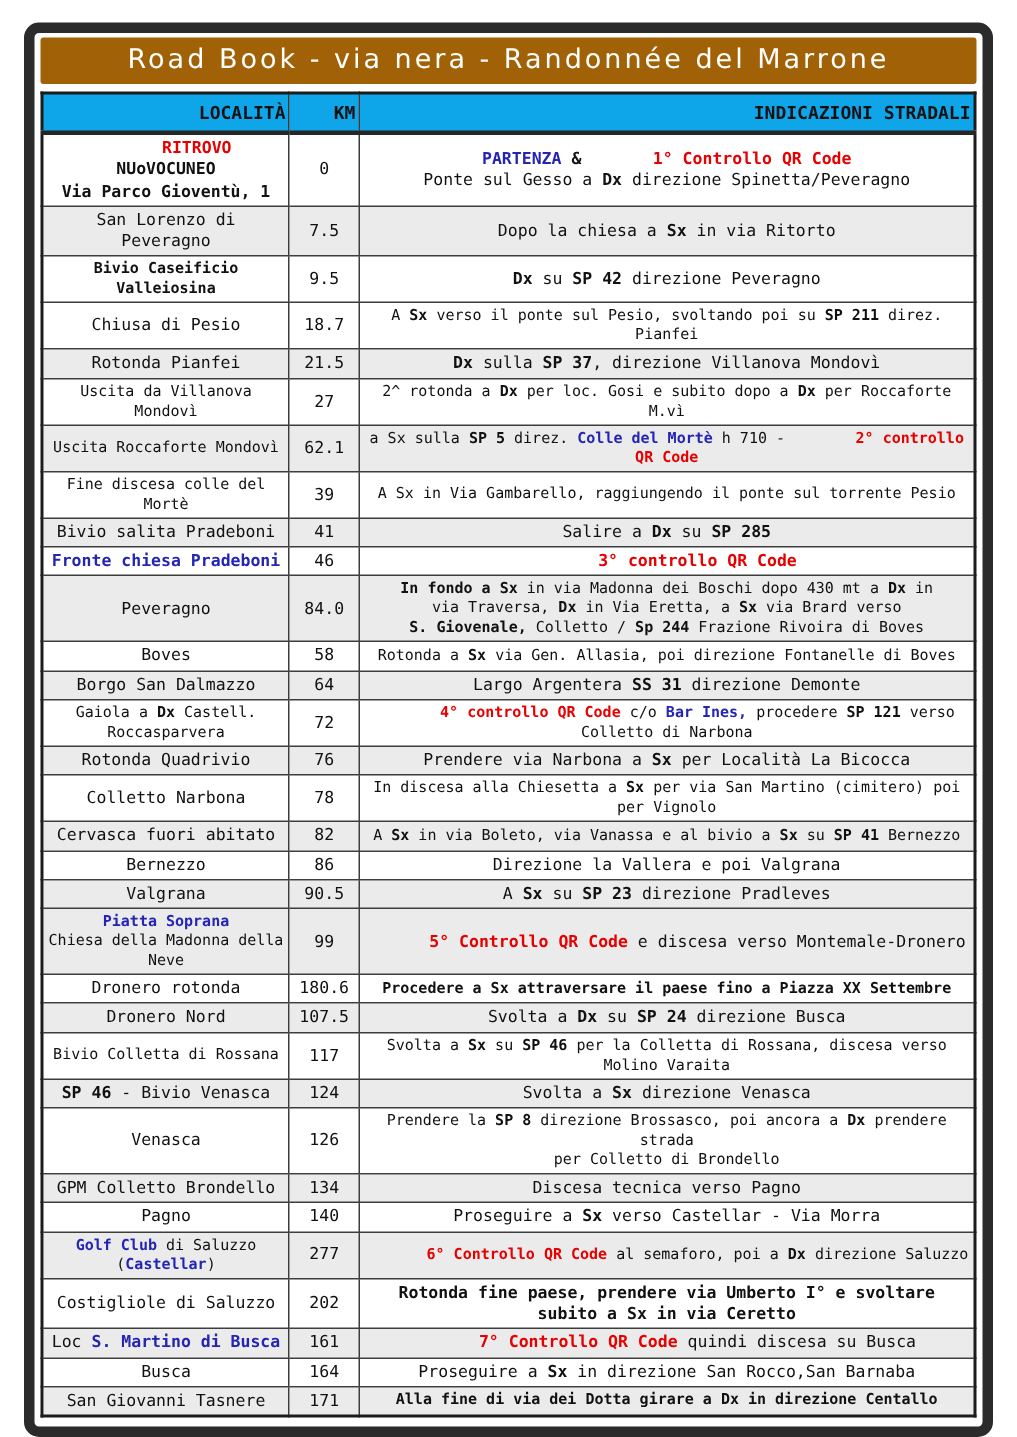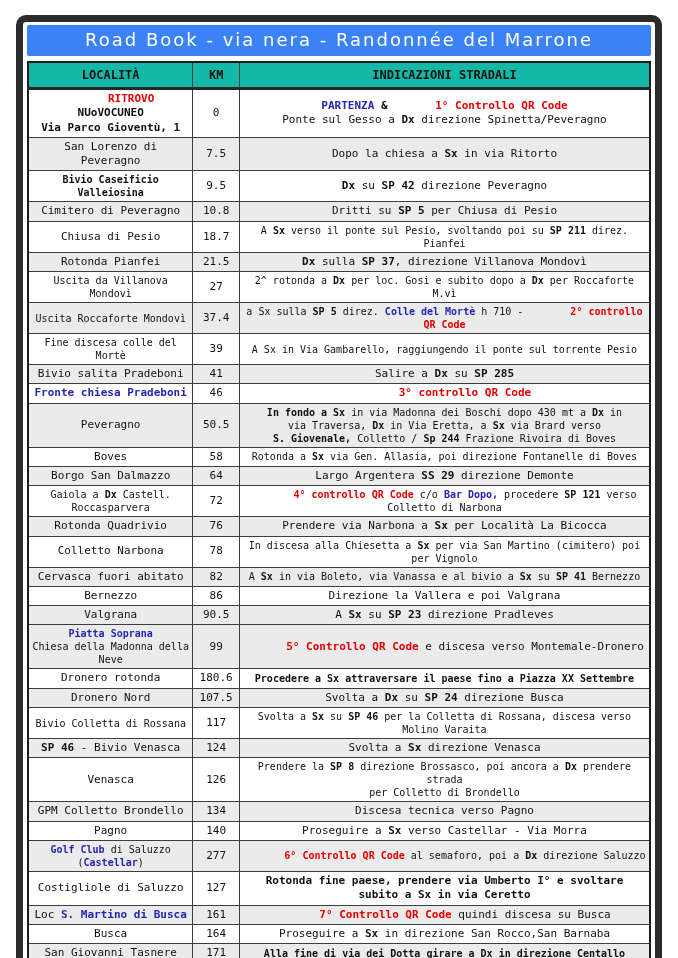--- a/index.html
+++ b/index.html
@@ -5,21 +5,21 @@
   html, body { margin:0; padding:0; background:#ffffff; }
   body { font-family:"DejaVu Sans Mono", monospace; color:#111; }
   .frame {
     margin:15px 16px 10px 16px;
     border:7px solid var(--frame, #2b2b2b);
     border-radius:10px;
     padding:3px 4px 6px 4px;
     background:#fff;
   }
   .titlebar {
-    background:#3b82f6;
+    background:#a16207;
     color:#fff;
     text-align:center;
     font-family:"DejaVu Sans", sans-serif;
     font-weight:normal;
     font-size:18px;
     letter-spacing:2px;
     padding:4px 0 6px 0;
     border-radius:2px;
   }
   table.roadbook {
@@ -31,22 +31,22 @@
   }
   col.c-loc { width:26.5%; }
   col.c-km  { width:7.5%;  }
   col.c-ind { width:66%;   }
   th {
     border:1.5px solid #3d3d3d;
     border-bottom:3px solid #262626;
     font-size:12px;
     font-weight:bold;
     padding:5px 2px;
-    text-align:center;
-    background:#14b8a6;
+    text-align:right;
+    background:#0ea5e9;
   }
   td {
     border:1.5px solid #3d3d3d;
     padding:2px 3px;
     text-align:center;
     vertical-align:middle;
     font-size:11px;
     line-height:1.3;
     white-space:pre-line;
     overflow:hidden;
@@ -87,81 +87,76 @@
         <tr class="alt">
           <td><span>San Lorenzo di Peveragno</span></td>
           <td><span>7.5</span></td>
           <td><span>Dopo la chiesa a </span><span class="b">Sx</span><span> in via Ritorto</span></td>
         </tr>
         <tr>
           <td class="s"><span class="b">Bivio Caseificio Valleiosina</span></td>
           <td><span>9.5</span></td>
           <td><span class="b">Dx</span><span> su </span><span class="b">SP 42</span><span> direzione Peveragno</span></td>
         </tr>
-        <tr class="alt">
-          <td><span>Cimitero di Peveragno</span></td>
-          <td><span>10.8</span></td>
-          <td><span>Dritti su </span><span class="b">SP 5</span><span> per Chiusa di Pesio</span></td>
-        </tr>
         <tr>
           <td><span>Chiusa di Pesio</span></td>
           <td><span>18.7</span></td>
           <td class="s"><span>A </span><span class="b">Sx</span><span> verso il ponte sul Pesio, svoltando poi su </span><span class="b">SP 211</span><span> direz. Pianfei</span></td>
         </tr>
         <tr class="alt">
           <td><span>Rotonda Pianfei</span></td>
           <td><span>21.5</span></td>
           <td><span class="b">Dx</span><span> sulla </span><span class="b">SP 37</span><span>, direzione Villanova Mondovì</span></td>
         </tr>
         <tr>
           <td class="s"><span>Uscita da Villanova Mondovì</span></td>
           <td><span>27</span></td>
           <td class="s"><span>2^ rotonda a </span><span class="b">Dx</span><span> per loc. Gosi e subito dopo a </span><span class="b">Dx</span><span> per Roccaforte M.vì</span></td>
         </tr>
         <tr class="alt">
           <td class="s"><span>Uscita Roccaforte Mondovì</span></td>
-          <td><span>37.4</span></td>
+          <td><span>62.1</span></td>
           <td class="s"><span>a Sx sulla </span><span class="b">SP 5</span><span> direz. </span><span class="b blue">Colle del Mortè</span><span> h 710 - </span><span class="b red">2° controllo QR Code</span></td>
         </tr>
         <tr>
           <td class="s"><span>Fine discesa colle del Mortè</span></td>
           <td><span>39</span></td>
           <td class="s"><span>A Sx in Via Gambarello, raggiungendo il ponte sul torrente Pesio</span></td>
         </tr>
         <tr class="alt">
           <td><span>Bivio salita Pradeboni</span></td>
           <td><span>41</span></td>
           <td><span>Salire a </span><span class="b">Dx</span><span> su </span><span class="b">SP 285</span></td>
         </tr>
         <tr>
           <td><span class="b blue">Fronte chiesa Pradeboni</span></td>
           <td><span>46</span></td>
           <td><span class="b red">3° controllo QR Code</span></td>
         </tr>
         <tr class="alt">
           <td><span>Peveragno</span></td>
-          <td><span>50.5</span></td>
+          <td><span>84.0</span></td>
           <td class="s"><span class="b">In fondo a Sx</span><span> in via Madonna dei Boschi dopo 430 mt a </span><span class="b">Dx</span><span> in
 via Traversa, </span><span class="b">Dx</span><span> in Via Eretta, a </span><span class="b">Sx</span><span> via Brard verso
 </span><span class="b">S. Giovenale,</span><span> Colletto / </span><span class="b">Sp 244</span><span> Frazione Rivoira di Boves</span></td>
         </tr>
         <tr>
           <td><span>Boves</span></td>
           <td><span>58</span></td>
           <td class="s"><span>Rotonda a </span><span class="b">Sx</span><span> via Gen. Allasia, poi direzione Fontanelle di Boves</span></td>
         </tr>
         <tr class="alt">
           <td><span>Borgo San Dalmazzo</span></td>
           <td><span>64</span></td>
-          <td><span>Largo Argentera </span><span class="b">SS 29</span><span> direzione Demonte</span></td>
+          <td><span>Largo Argentera </span><span class="b">SS 31</span><span> direzione Demonte</span></td>
         </tr>
         <tr>
           <td class="xs"><span>Gaiola a </span><span class="b">Dx</span><span> Castell. Roccasparvera</span></td>
           <td><span>72</span></td>
-          <td class="xs"><span class="b red">4° controllo QR Code</span><span> c/o </span><span class="b blue">Bar Dopo,</span><span> procedere </span><span class="b">SP 121</span><span> verso Colletto di Narbona</span></td>
+          <td class="xs"><span class="b red">4° controllo QR Code</span><span> c/o </span><span class="b blue">Bar Ines,</span><span> procedere </span><span class="b">SP 121</span><span> verso Colletto di Narbona</span></td>
         </tr>
         <tr class="alt">
           <td><span>Rotonda Quadrivio</span></td>
           <td><span>76</span></td>
           <td><span>Prendere via Narbona a </span><span class="b">Sx</span><span> per Località La Bicocca</span></td>
         </tr>
         <tr>
           <td><span>Colletto Narbona</span></td>
           <td><span>78</span></td>
           <td class="xs"><span>In discesa alla Chiesetta a </span><span class="b">Sx</span><span> per via San Martino (cimitero) poi per Vignolo</span></td>
@@ -223,21 +218,21 @@
           <td><span>140</span></td>
           <td><span>Proseguire a </span><span class="b">Sx</span><span> verso Castellar - Via Morra</span></td>
         </tr>
         <tr class="alt">
           <td class="xs"><span class="b blue">Golf Club</span><span> di Saluzzo (</span><span class="b blue">Castellar</span><span>)</span></td>
           <td><span>277</span></td>
           <td class="s"><span class="b red">6° Controllo QR Code</span><span> al semaforo, poi a </span><span class="b">Dx</span><span> direzione Saluzzo</span></td>
         </tr>
         <tr>
           <td><span>Costigliole di Saluzzo</span></td>
-          <td><span>127</span></td>
+          <td><span>202</span></td>
           <td><span class="b">Rotonda fine paese, prendere via Umberto I° e svoltare
 subito a Sx in via Ceretto</span></td>
         </tr>
         <tr class="alt">
           <td><span>Loc </span><span class="b blue">S. Martino di Busca</span></td>
           <td><span>161</span></td>
           <td><span class="b red">7° Controllo QR Code</span><span> quindi discesa su Busca</span></td>
         </tr>
         <tr>
           <td><span>Busca</span></td>

